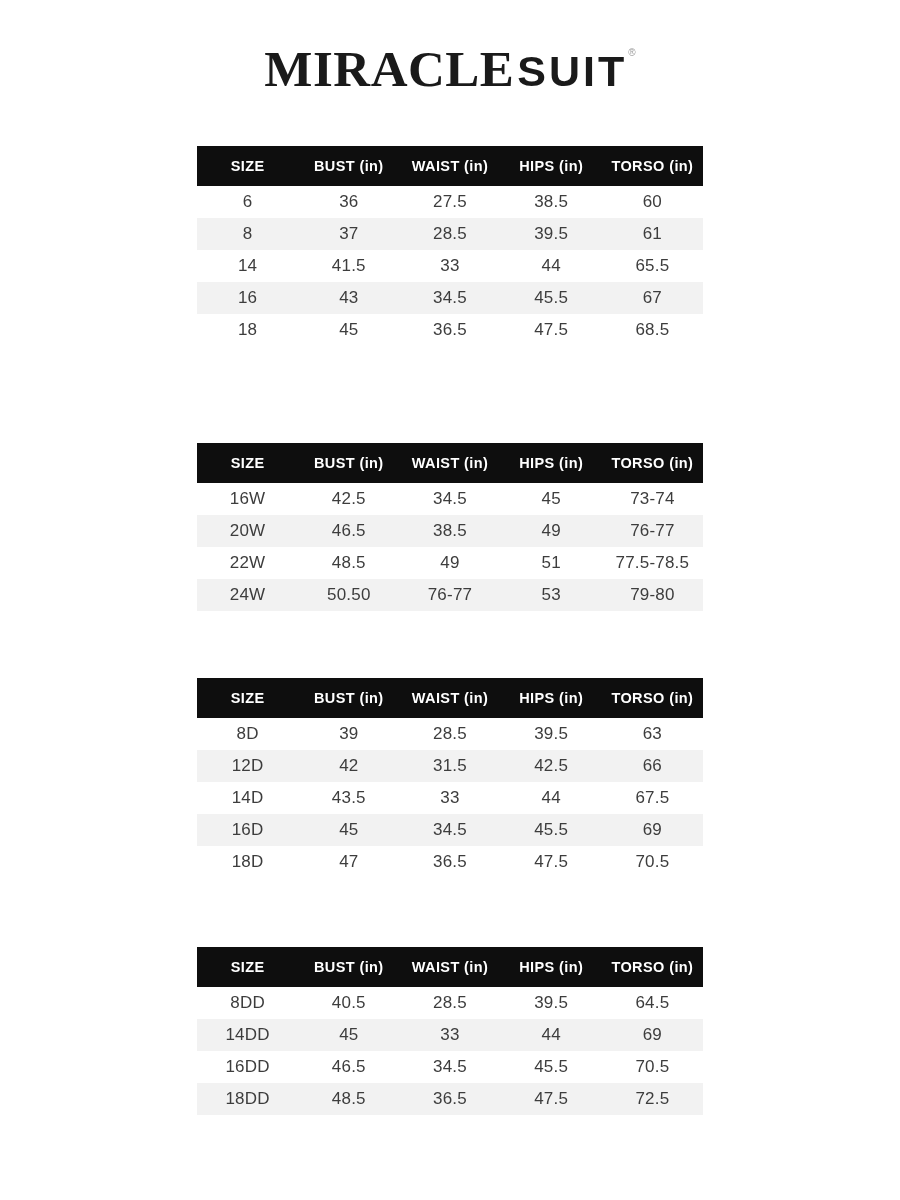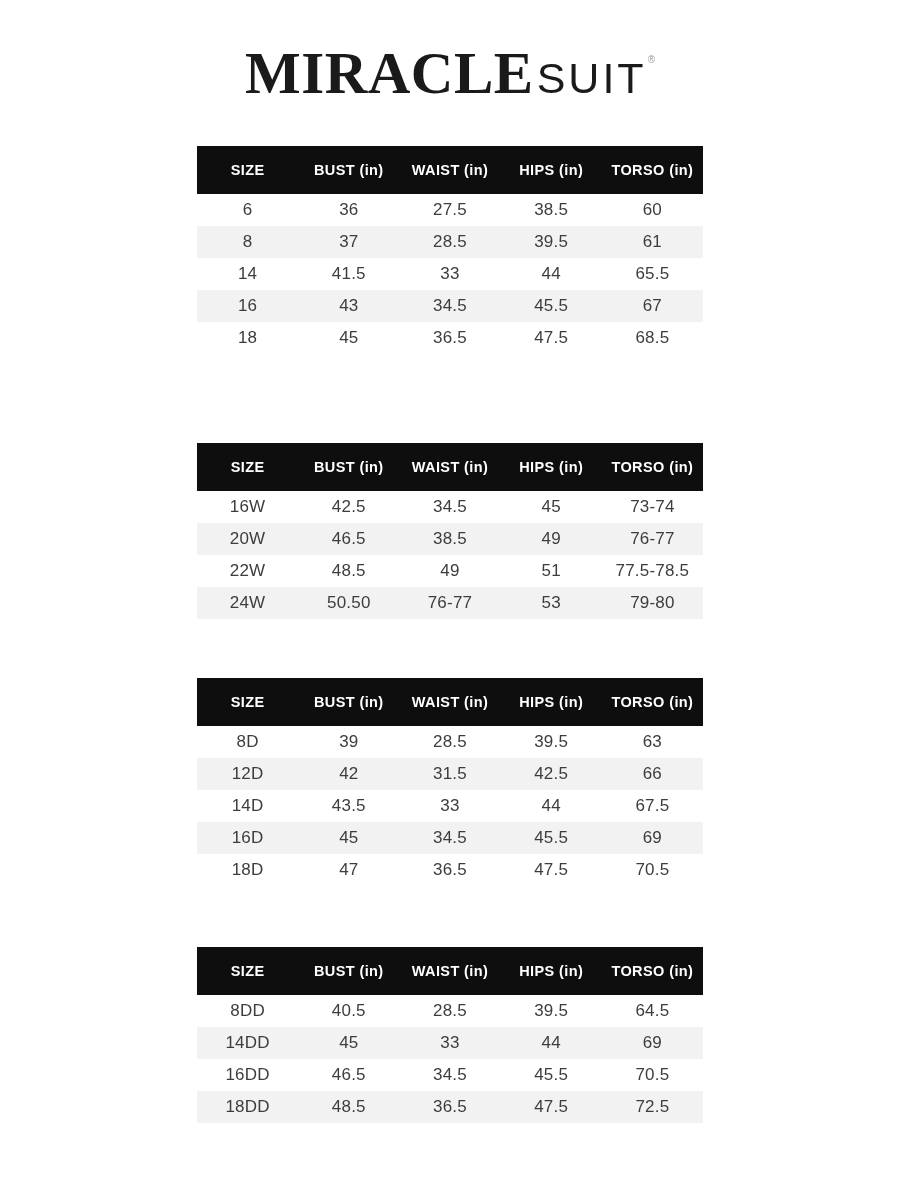--- a/index.html
+++ b/index.html
@@ -23,26 +23,26 @@
     left: 0;
     width: 100%;
     text-align: center;
     white-space: nowrap;
     color: #1a1a1a;
     line-height: 1;
   }
   .logo-serif {
     font-family: "Liberation Serif", serif;
     font-weight: 700;
-    font-size: 59px;
+    font-size: 51px;
     letter-spacing: 0.5px;
   }
   .logo-sans {
     font-family: "Liberation Sans", sans-serif;
-    font-weight: 400;
+    font-weight: 700;
     font-size: 43px;
     letter-spacing: 3px;
     margin-left: 3px;
   }
   .logo-reg {
     font-size: 10px;
     vertical-align: 30px;
     color: #9a9a9a;
     margin-left: 1px;
   }
@@ -56,21 +56,21 @@
     width: 100%;
     border-collapse: collapse;
     table-layout: fixed;
   }
   table.chart th {
     background: var(--header-bg, #0e0e0e);
     color: var(--header-text, #ffffff);
     font-size: 14.5px;
     font-weight: 700;
     letter-spacing: 0.4px;
-    height: 48px;
+    height: 40px;
     text-align: center;
     padding: 0;
   }
   table.chart td {
     height: 32px;
     text-align: center;
     font-size: 17px;
     font-weight: 400;
     color: var(--body-text, #3d3d3d);
     padding: 0;

